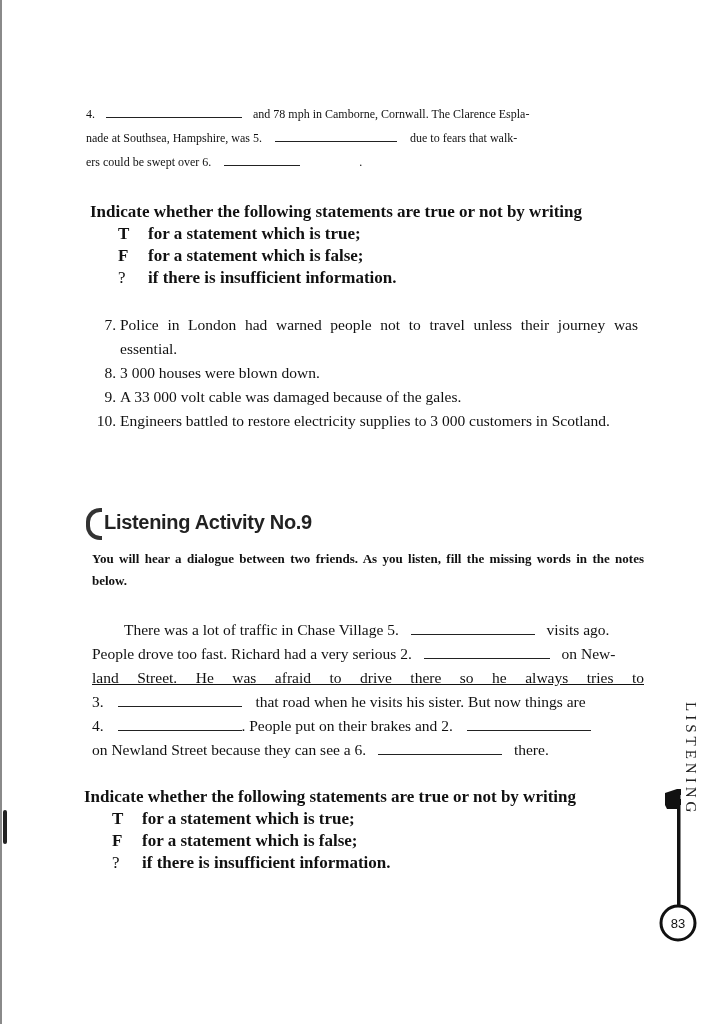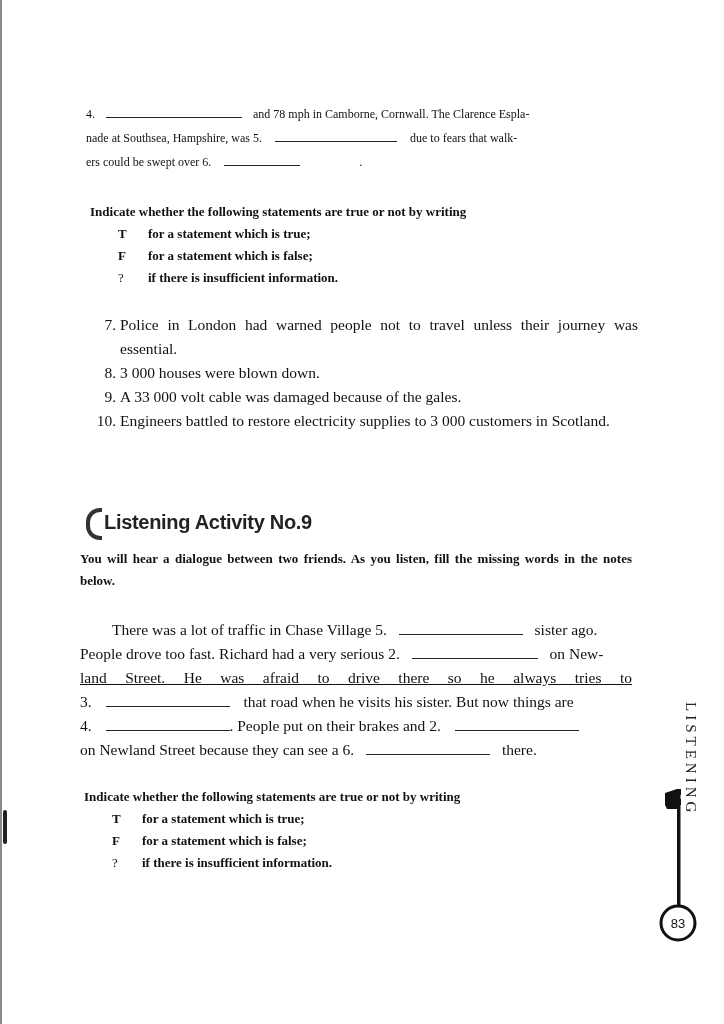--- a/index.html
+++ b/index.html
@@ -5,31 +5,31 @@
   html, body { margin: 0; padding: 0; }
   body {
     width: 724px; height: 1024px; background: #ffffff; position: relative; overflow: hidden;
     font-family: "Liberation Serif", "DejaVu Serif", serif; color: #111;
   }
   .left-edge { position: absolute; left: 0; top: 0; width: 2px; height: 1024px; background: #8a8a8a; }
   .edge-mark { position: absolute; left: 3px; top: 810px; width: 4px; height: 34px; background: #222; border-radius: 2px; }
   .text { position: absolute; font-size: 12px; line-height: 24px; }
   .blank { display: inline-block; border-bottom: 1px solid #222; height: 14px; vertical-align: baseline; }
   .bold { font-weight: bold; font-size: 13px; }
-  .instr { position: absolute; left: 90px; font-size: 13px; font-weight: bold; line-height: 22px; }
+  .instr { position: absolute; left: 90px; font-size: 17px; font-weight: bold; line-height: 22px; }
   .instr .row { padding-left: 28px; display: flex; }
   .instr .key { width: 30px; display: inline-block; }
   .instr .q { font-weight: normal; }
   .list { position: absolute; left: 86px; width: 552px; font-size: 15.5px; line-height: 24px; }
   .list .item { display: flex; }
   .list .num { width: 30px; text-align: right; padding-right: 4px; flex-shrink: 0; }
   .list .body { flex: 1; text-align: justify; }
   .heading { position: absolute; left: 86px; top: 508px; font-family: "Liberation Sans", sans-serif; font-size: 20px; font-weight: bold; color: #222; letter-spacing: -0.3px; }
   .heading .moon { display: inline-block; width: 12px; height: 24px; border: 4px solid #333; border-right: none; border-radius: 14px 0 0 14px; vertical-align: middle; margin-right: 2px; }
-  .para { position: absolute; left: 80px; width: 552px; font-size: 15.5px; line-height: 24px; text-align: justify; }
+  .para { position: absolute; left: 92px; width: 552px; font-size: 15.5px; line-height: 24px; text-align: justify; }
   .side-label { position: absolute; left: 682px; top: 702px; writing-mode: vertical-rl; font-family: "Liberation Serif", serif; font-size: 15px; letter-spacing: 4px; color: #222; }
   .key-icon { position: absolute; left: 655px; top: 785px; }
 </style>
 </head>
 <body>
 
 <div class="left-edge"></div>
 <div class="edge-mark"></div>
 
 <div class="text" style="left:86px; top:102px; width:560px;">
@@ -88,21 +88,21 @@
 <div class="heading">
   <span class="moon"></span><span>Listening Activity No.9</span>
 </div>
 
 <div class="para bold" style="top:548px; line-height:22px; font-size:13px;">You will hear a dialogue between two friends. As you listen, fill the missing words in the notes below.</div>
 
 <div class="para" style="top:618px;">
   <div style="padding-left:32px;">
     <span>There was a lot of traffic in Chase Village 5.</span>
     <span class="blank" style="width:124px; margin:0 8px;"></span>
-    <span>sister ago.</span>
+    <span>visits ago.</span>
   </div>
   <div>
     <span>People drove too fast. Richard had a very serious 2.</span>
     <span class="blank" style="width:126px; margin:0 8px;"></span>
     <span>on New-</span>
   </div>
   <div style="text-align:justify; text-align-last:justify;text-decoration:underline;">
     <span style="word-spacing:14px;">land Street. He was afraid to drive there so he always tries to</span>
   </div>
   <div>

